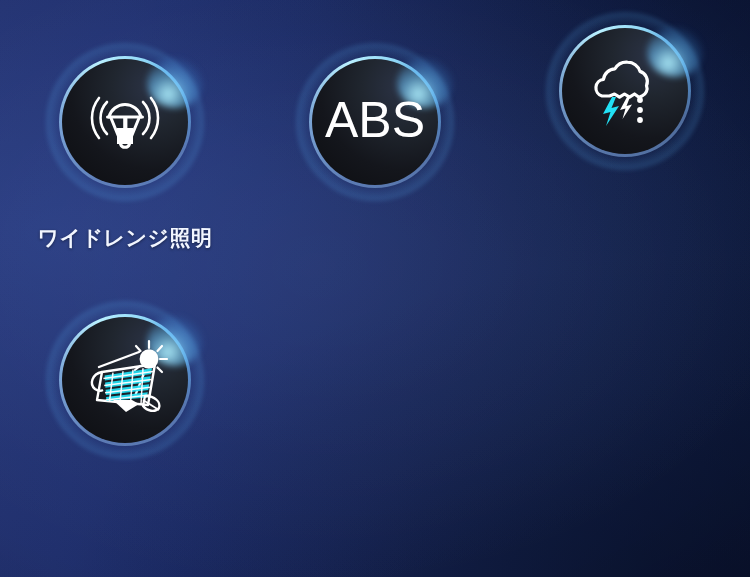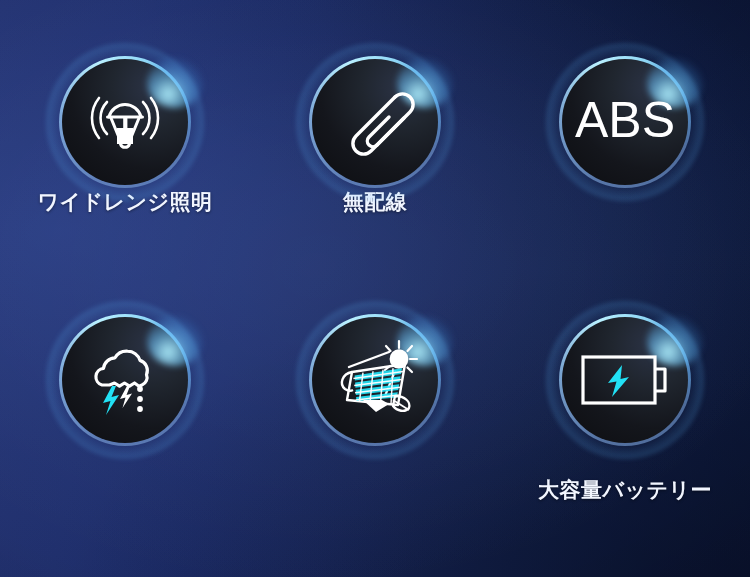--- a/index.html
+++ b/index.html
@@ -120,21 +120,21 @@
   
   .label {
     color: #f2f6ff;
     font-size: 21px;
     font-weight: 700;
     letter-spacing: 0.5px;
     text-align: center;
     white-space: nowrap;
     text-shadow: 0 1px 3px rgba(0,0,0,0.45);
   }
-  .cell.r1 .label { }
+  .cell.r1 .label { margin-top: 36px; }
   .cell.r2 .label { margin-top: 30px; }
   .abs-text {
     font-size: 50px;
     font-weight: 400;
     fill: #ffffff;
     letter-spacing: 0px;
   }
 </style>
 </head>
 <body>
@@ -169,39 +169,20 @@
             </g>
             <rect x="38" y="52" width="16" height="16" fill="#ffffff"></rect>
             <rect x="44.2" y="40" width="4.2" height="26" fill="#ffffff"></rect>
             <path d="M41.5 68 A4.7 4.7 0 0 0 50.5 68" fill="none" stroke="#ffffff" stroke-width="3" stroke-linecap="round"></path>
           </svg>
         </div>
       </div>
       <div class="label">ワイドレンジ照明</div>
     </div>
 
-    <div class="cell r1">
-      <div class="badge">
-        <div class="glow-outer"></div>
-        <div class="ring">
-            <div class="ring-inner"></div>
-          </div>
-        <div class="hotspot"></div>
-        <div class="icon-holder">
-          <svg width="82" height="82" viewBox="0 0 82 82">
-            <g fill="none" stroke="#ffffff" stroke-width="3.4" stroke-linecap="round" stroke-linejoin="round">
-              <path d="M61 16 L22 55 A10.6 10.6 0 0 0 37 70 L70 37"></path>
-              <path d="M61 16 A10.6 10.6 0 0 1 76 31 L43 64"></path>
-              <path d="M43 64 A5.6 5.6 0 0 1 35 56 L55 36"></path>
-            </g>
-          </svg>
-        </div>
-      </div>
-      <div class="label">無配線</div>
-    </div>
 
     <div class="cell r1">
       <div class="badge">
         <div class="glow-outer"></div>
         <div class="ring">
             <div class="ring-inner"></div>
           </div>
         <div class="hotspot"></div>
         <div class="icon-holder">
           <svg width="120" height="70" viewBox="0 0 120 70">
@@ -286,32 +267,15 @@
 
             <path d="M34 66 L47 78 L60 70 L53 66 Z" fill="#ffffff"></path>
 
             <path d="M66 62 C76 62 82 68 80 74 C76 79 68 77 64 72 Z" fill="none" stroke="#ffffff" stroke-width="2.3" stroke-linejoin="round"></path>
             <path d="M64 66 L80 76" stroke="#ffffff" stroke-width="1.8" fill="none"></path>
           </svg>
         </div>
       </div>
     </div>
 
-    <div class="cell r2">
-      <div class="badge">
-        <div class="glow-outer"></div>
-        <div class="ring">
-            <div class="ring-inner"></div>
-          </div>
-        <div class="hotspot"></div>
-        <div class="icon-holder">
-          <svg width="96" height="66" viewBox="0 0 96 66">
-            <rect x="6" y="10" width="72" height="46" fill="none" stroke="#ffffff" stroke-width="3.2"></rect>
-            <path d="M78 22 L88 22 L88 44 L78 44" fill="none" stroke="#ffffff" stroke-width="3.2" stroke-linejoin="round"></path>
-            <path d="M45 18 L31 36 L39.5 34.5 L35 50 L52 30 L43.5 32 Z" fill="#22e1f5"></path>
-          </svg>
-        </div>
-      </div>
-      <div class="label">大容量バッテリー</div>
-    </div>
 
   </div>
 </div>
 
 </body></html>

